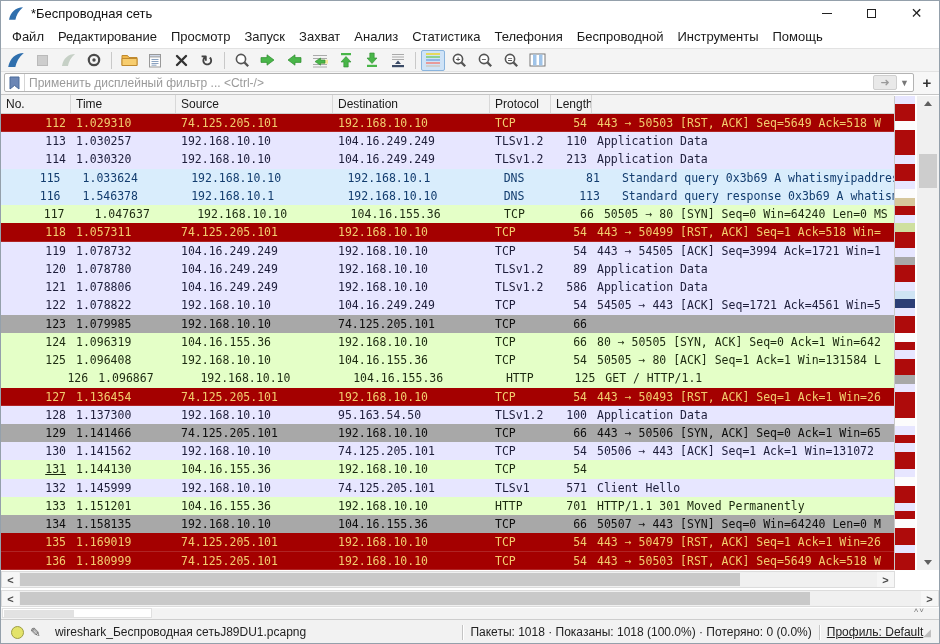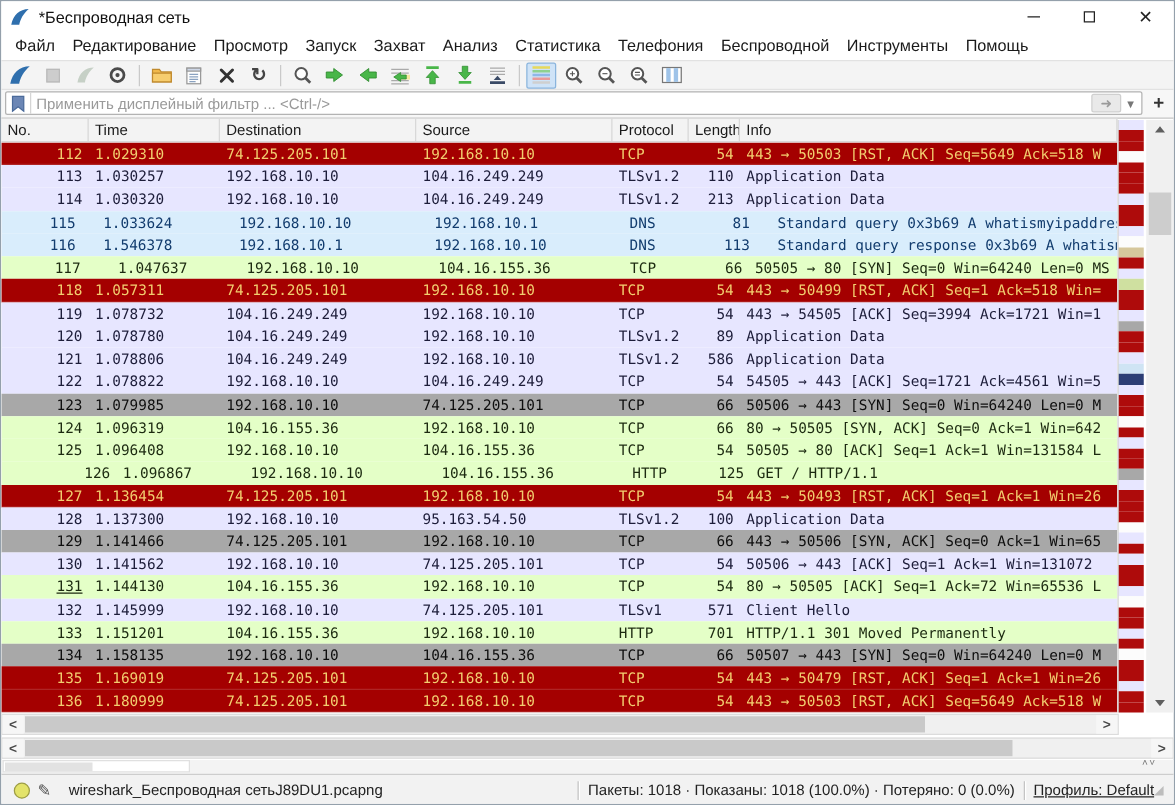--- a/index.html
+++ b/index.html
@@ -328,25 +328,24 @@
       <input type="text" value="" placeholder="Применить дисплейный фильтр ... &lt;Ctrl-/&gt;" style="">
       <span class="applyarrow">➜</span>
       <span class="fcaret">▼</span>
     </div>
     <span class="plusbtn">+</span>
   </div>
 
   <div class="phead" id="phead">
       <div class="hc" style="width: 70px;">No.</div>
       <div class="hc" style="width: 105px;">Time</div>
+      <div class="hc" style="width: 157px;">Source</div>
       <div class="hc" style="width: 157px;">Destination</div>
-      <div class="hc" style="width: 157px;">Source</div>
       <div class="hc" style="width: 61px;">Protocol</div>
       <div class="hc" style="width: 41px;">Length</div>
-      <div class="hc" style="width: 302px;">Info</div>
     </div>
 
   <div class="rows" id="rows">
       <div class="row c-bad">
         <div class="cell r" style="width: 70px;">112</div>
         <div class="cell" style="width: 105px;">1.029310</div>
         <div class="cell" style="width: 157px;">74.125.205.101</div>
         <div class="cell" style="width: 157px;">192.168.10.10</div>
         <div class="cell" style="width: 61px;">TCP</div>
         <div class="cell r" style="width: 41px;">54</div>
@@ -442,21 +441,20 @@
         <div class="cell r" style="width: 41px;">54</div>
         <div class="cell" style="width: 302px;">54505 → 443 [ACK] Seq=1721 Ack=4561 Win=5</div>
       </div>
       <div class="row c-syn">
         <div class="cell r" style="width: 70px;">123</div>
         <div class="cell" style="width: 105px;">1.079985</div>
         <div class="cell" style="width: 157px;">192.168.10.10</div>
         <div class="cell" style="width: 157px;">74.125.205.101</div>
         <div class="cell" style="width: 61px;">TCP</div>
         <div class="cell r" style="width: 41px;">66</div>
-        <div class="cell" style="width: 302px;">50506 → 443 [SYN] Seq=0 Win=64240 Len=0 M</div>
       </div>
       <div class="row c-http">
         <div class="cell r" style="width: 70px;">124</div>
         <div class="cell" style="width: 105px;">1.096319</div>
         <div class="cell" style="width: 157px;">104.16.155.36</div>
         <div class="cell" style="width: 157px;">192.168.10.10</div>
         <div class="cell" style="width: 61px;">TCP</div>
         <div class="cell r" style="width: 41px;">66</div>
         <div class="cell" style="width: 302px;">80 → 50505 [SYN, ACK] Seq=0 Ack=1 Win=642</div>
       </div>
@@ -514,21 +512,20 @@
         <div class="cell r" style="width: 41px;">54</div>
         <div class="cell" style="width: 302px;">50506 → 443 [ACK] Seq=1 Ack=1 Win=131072</div>
       </div>
       <div class="row c-http">
         <div class="cell r" style="width: 70px; text-decoration: underline;">131</div>
         <div class="cell" style="width: 105px;">1.144130</div>
         <div class="cell" style="width: 157px;">104.16.155.36</div>
         <div class="cell" style="width: 157px;">192.168.10.10</div>
         <div class="cell" style="width: 61px;">TCP</div>
         <div class="cell r" style="width: 41px;">54</div>
-        <div class="cell" style="width: 302px;">80 → 50505 [ACK] Seq=1 Ack=72 Win=65536 L</div>
       </div>
       <div class="row c-tcp">
         <div class="cell r" style="width: 70px;">132</div>
         <div class="cell" style="width: 105px;">1.145999</div>
         <div class="cell" style="width: 157px;">192.168.10.10</div>
         <div class="cell" style="width: 157px;">74.125.205.101</div>
         <div class="cell" style="width: 61px;">TLSv1</div>
         <div class="cell r" style="width: 41px;">571</div>
         <div class="cell" style="width: 302px;">Client Hello</div>
       </div>

